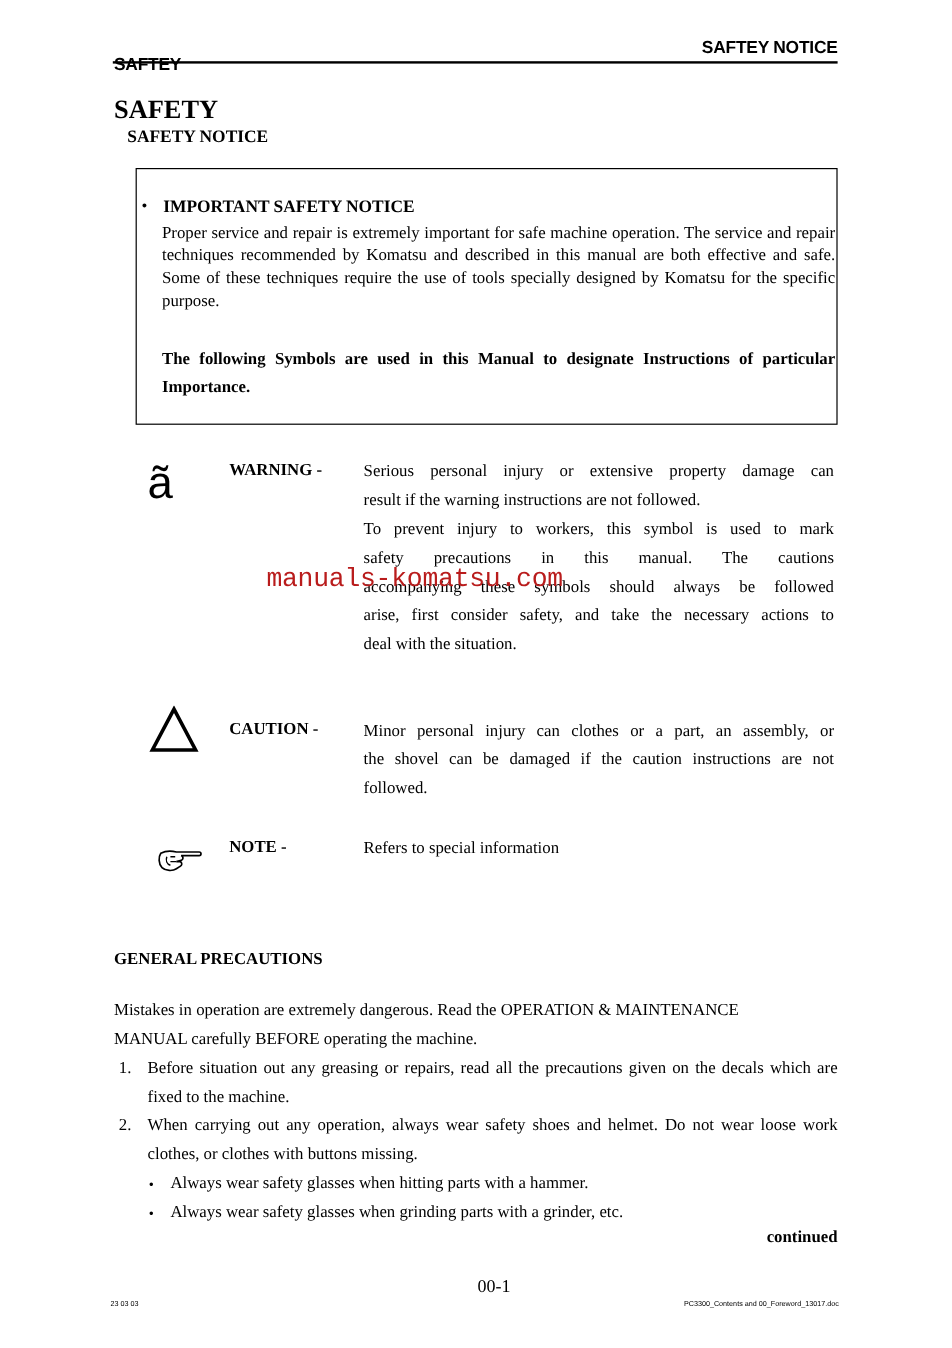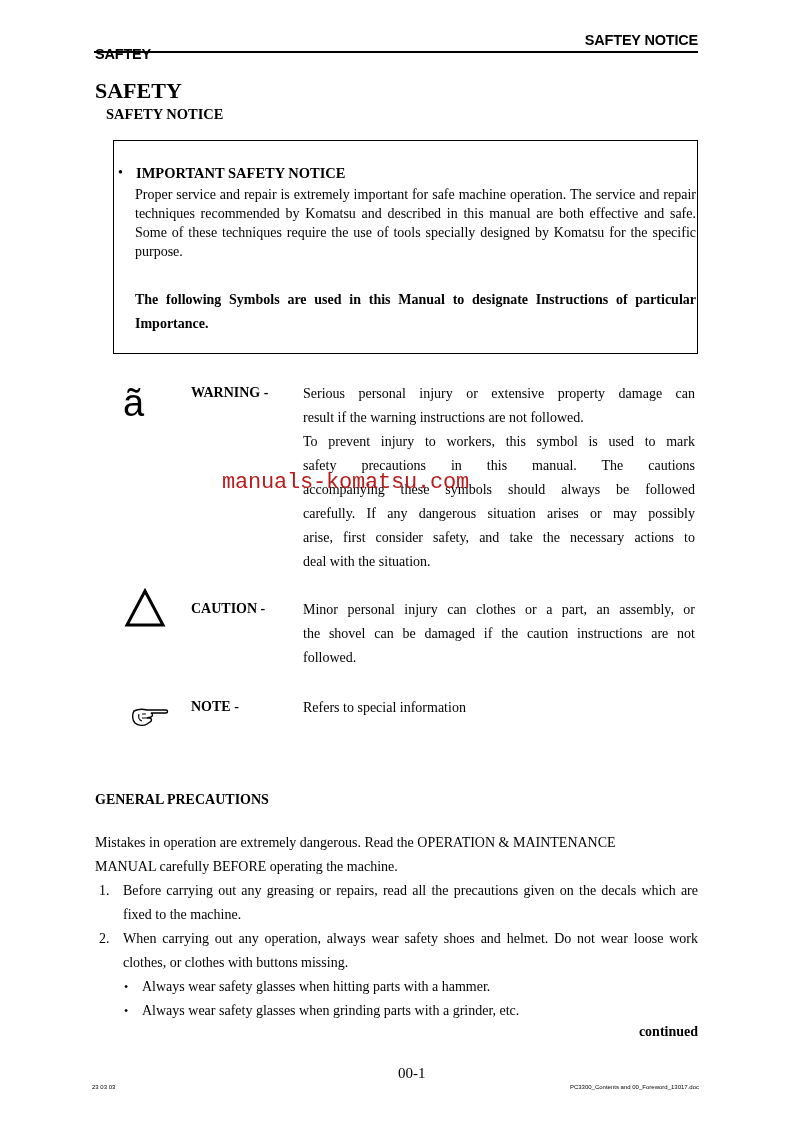--- a/index.html
+++ b/index.html
@@ -229,21 +229,20 @@
 </div>
 
 <div class="abs sym-icon warn-glyph">ã</div>
 <div class="sym-label" style="top:385px;">WARNING -</div>
 <div class="sym-text" style="top:382px;">
   <span class="line">Serious personal injury or extensive property damage can</span>
   <span class="line last">result if the warning instructions are not followed.</span>
   <span class="line">To prevent injury to workers, this symbol is used to mark</span>
   <span class="line">safety precautions in this manual. The cautions</span>
   <span class="line">accompanying these symbols should always be followed</span>
-  <span class="line">carefully. If any dangerous situation arises or may possibly</span>
   <span class="line">arise, first consider safety, and take the necessary actions to</span>
   <span class="line last">deal with the situation.</span>
 </div>
 
 <div class="watermark">manuals-komatsu.com</div>
 
 <svg class="sym-icon" style="left:124px; top:588px;" width="42" height="40" viewBox="0 0 42 40">
   <polygon points="21,3 39,37 3,37" fill="none" stroke="#000" stroke-width="3" stroke-linejoin="miter"></polygon>
 </svg>
 <div class="sym-label" style="top:601px;">CAUTION -</div>
@@ -261,21 +260,21 @@
 <div class="sym-text" style="top:696px;">Refers to special information</div>
 
 <div class="gen-heading">GENERAL PRECAUTIONS</div>
 <div class="gen-intro">
   <div>Mistakes in operation are extremely dangerous. Read the OPERATION &amp; MAINTENANCE</div>
   <div>MANUAL carefully BEFORE operating the machine.</div>
 </div>
 
 <div class="num-item" style="top:879px;">
   <span class="num">1.</span>
-  <span class="txt">Before carrying out any greasing or repairs, read all the precautions given on the decals which are fixed to the machine.</span>
+  <span class="txt">Before situation out any greasing or repairs, read all the precautions given on the decals which are fixed to the machine.</span>
 </div>
 <div class="num-item" style="top:927px;">
   <span class="num">2.</span>
   <span class="txt">When carrying out any operation, always wear safety shoes and helmet. Do not wear loose work clothes, or clothes with buttons missing.</span>
 </div>
 
 <div class="sub-bullet" style="top:975px;">
   <span class="dot">•</span>
   <span class="txt">Always wear safety glasses when hitting parts with a hammer.</span>
 </div>

